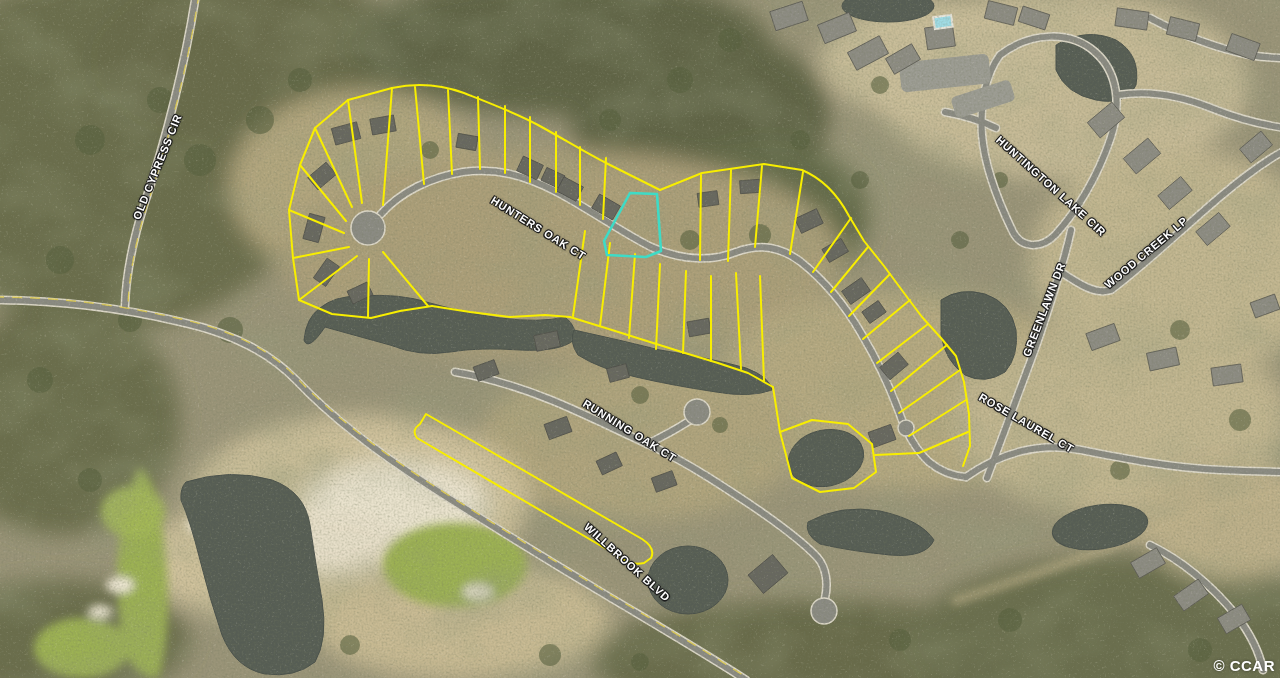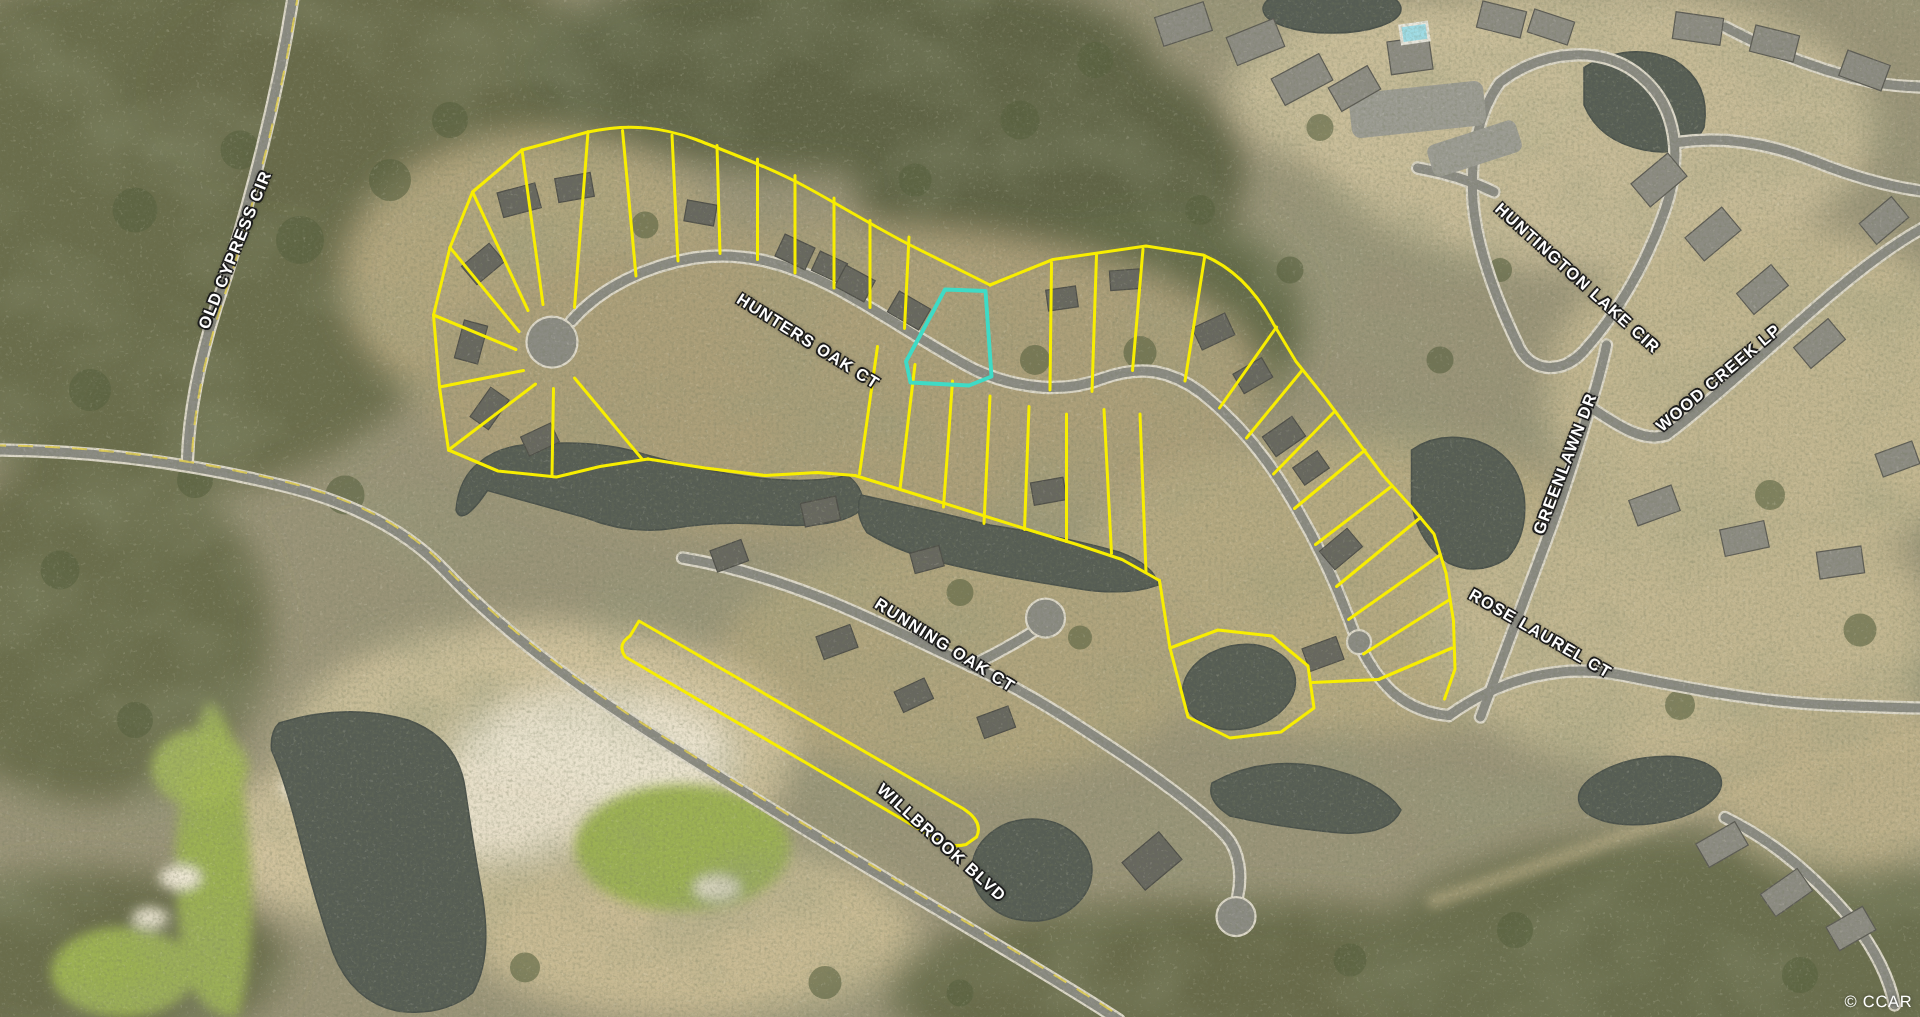--- a/index.html
+++ b/index.html
@@ -6,22 +6,22 @@
   .stage{position:relative;width:1280px;height:678px;overflow:hidden;
          font-family:"Liberation Sans",sans-serif;background:#9a9478;}
   .stage svg{position:absolute;left:0;top:0;}
   .street-label{
     position:absolute;color:#fff;font-weight:bold;font-size:11px;
     letter-spacing:.8px;white-space:nowrap;transform-origin:0 50%;
     text-shadow:-1px -1px 0 #1c1c1c,1px -1px 0 #1c1c1c,-1px 1px 0 #1c1c1c,
                 1px 1px 0 #1c1c1c,0 0 3px #000;
     pointer-events:none;}
   .watermark{
-    position:absolute;right:5px;bottom:4px;color:#fff;font-weight:normal;
-    font-size:11px;letter-spacing:.5px;text-shadow:0 0 3px rgba(0,0,0,.55);}
+    position:absolute;right:5px;bottom:4px;color:#fff;font-weight:bold;
+    font-size:15px;letter-spacing:.5px;text-shadow:0 0 3px rgba(0,0,0,.55);}
 </style>
 </head>
 <body>
 
 <div class="stage">
 
 <svg width="1280" height="678" viewBox="0 0 1280 678">
   <defs>
     <filter id="soft">
           <feGaussianBlur stdDeviation="4"></feGaussianBlur>

